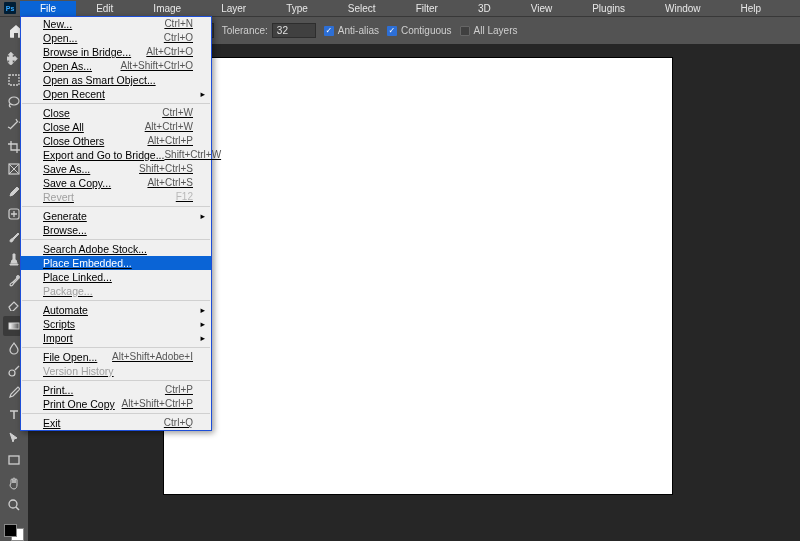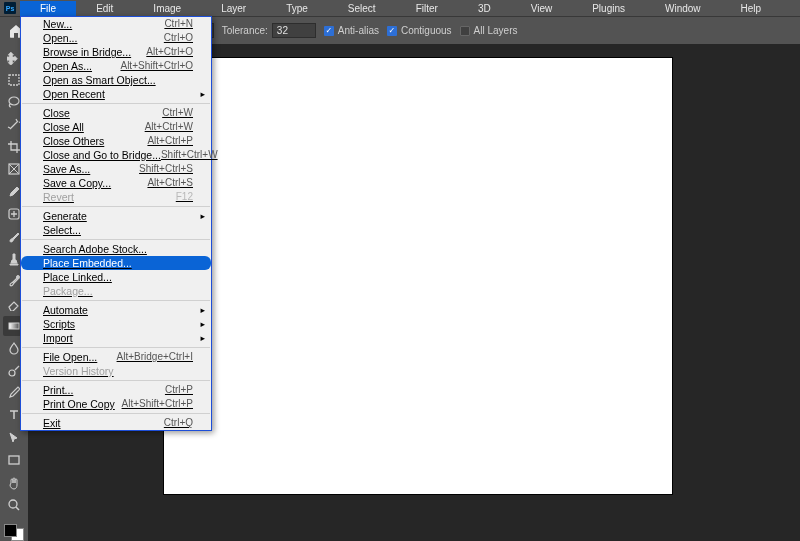--- a/index.html
+++ b/index.html
@@ -20,21 +20,21 @@
 .tool { width: 22px; height: 22px; display: flex; align-items: center; justify-content: center; cursor: pointer; border-radius: 2px; }
 .tool.active { background: #3a3a3a; }
 .tool svg { width: 14px; height: 14px; fill: #d0d0d0; stroke: #d0d0d0; }
 .swatches { margin-top: 6px; position: relative; width: 20px; height: 20px; }
 .swatch-fg { position:absolute; top:0; left:0; width:13px; height:13px; background:#000; border:1px solid #888; }
 .swatch-bg { position:absolute; bottom:0; right:0; width:13px; height:13px; background:#fff; border:1px solid #888; }
 .canvas-area { flex:1; background:#262626; position:relative; }
 .canvas { position:absolute; top:14px; left:136px; width:508px; height:436px; background:#fff; box-shadow:0 0 0 1px #000; }
 .dropdown { position:absolute; top:16px; left:20px; width:192px; background:#f0f0f0; border:1px solid #1d4ed8; box-shadow:2px 2px 6px rgba(0,0,0,.4); font-size:10.5px; color:#000; z-index:100;text-decoration:underline; }
 .dd-item { display:flex; justify-content:space-between; align-items:center; padding:1px 18px 1px 22px; line-height:12px; cursor:default; white-space:nowrap; position:relative;}
-.dd-item.highlighted { background:#0a64d6; color:#fff;border-radius:6px; }
+.dd-item.highlighted { background:#0a64d6; color:#fff; }
 .dd-item.disabled { color:#a0a0a0; }
 .dd-sep { height:1px; background:#d0d0d0; margin:2px 1px; }
 .dd-sub::after { content:"▸"; position:absolute; right:6px; font-size:9px; }
 .dd-short { color:#555; font-size:10px; }
 .dd-item.disabled .dd-short { color:#b8b8b8; }
 </style>
 </head>
 <body>
 
 <div class="menubar">
@@ -244,41 +244,41 @@
     </div>
     <div class="dd-item">
       <span>Close All</span>
       <span class="dd-short">Alt+Ctrl+W</span>
     </div>
     <div class="dd-item">
       <span>Close Others</span>
       <span class="dd-short">Alt+Ctrl+P</span>
     </div>
     <div class="dd-item">
-      <span>Close and Go to Bridge...</span>
+      <span>Export and Go to Bridge...</span>
       <span class="dd-short">Shift+Ctrl+W</span>
     </div>
     <div class="dd-item">
       <span>Save As...</span>
       <span class="dd-short">Shift+Ctrl+S</span>
     </div>
     <div class="dd-item">
       <span>Save a Copy...</span>
       <span class="dd-short">Alt+Ctrl+S</span>
     </div>
     <div class="dd-item disabled">
       <span>Revert</span>
       <span class="dd-short">F12</span>
     </div>
     <div class="dd-sep"></div>
     <div class="dd-item dd-sub">
       <span>Generate</span>
     </div>
     <div class="dd-item">
-      <span>Select...</span>
+      <span>Browse...</span>
     </div>
     <div class="dd-sep"></div>
     <div class="dd-item">
       <span>Search Adobe Stock...</span>
     </div>
     <div class="dd-item highlighted">
       <span>Place Embedded...</span>
     </div>
     <div class="dd-item">
       <span>Place Linked...</span>
@@ -292,21 +292,21 @@
     </div>
     <div class="dd-item dd-sub">
       <span>Scripts</span>
     </div>
     <div class="dd-item dd-sub">
       <span>Import</span>
     </div>
     <div class="dd-sep"></div>
     <div class="dd-item">
       <span>File Open...</span>
-      <span class="dd-short">Alt+Bridge+Ctrl+I</span>
+      <span class="dd-short">Alt+Shift+Adobe+I</span>
     </div>
     <div class="dd-item disabled">
       <span>Version History</span>
     </div>
     <div class="dd-sep"></div>
     <div class="dd-item">
       <span>Print...</span>
       <span class="dd-short">Ctrl+P</span>
     </div>
     <div class="dd-item">

